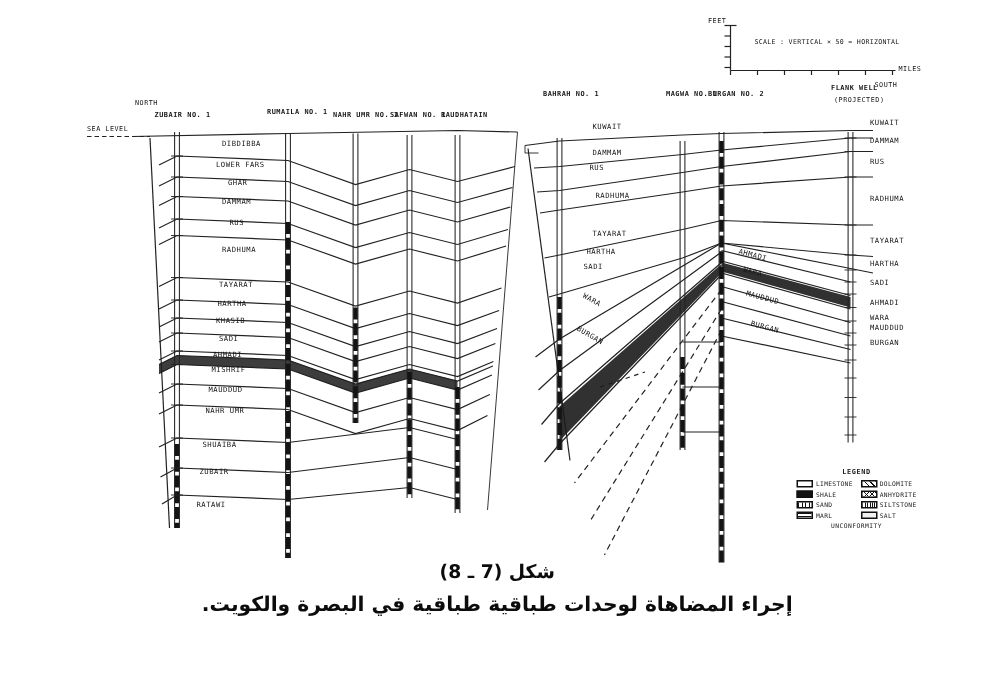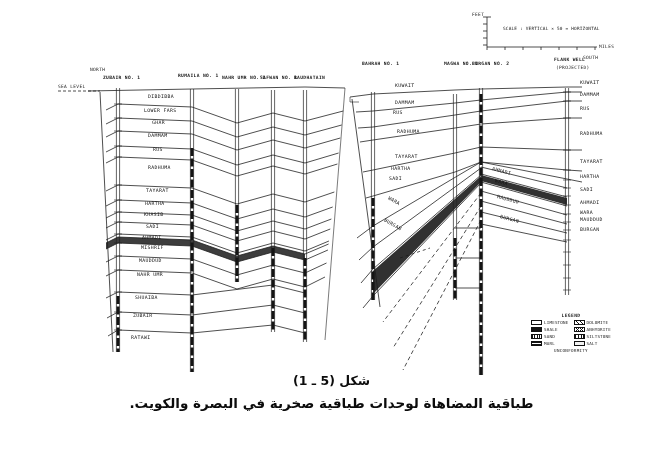--- a/index.html
+++ b/index.html
@@ -302,17 +302,17 @@
         </div>
         <div class="legend-item">
           <span class="sw sw-salt"></span>
           <span class="legend-label">SALT</span>
         </div>
       </div>
     <div class="legend-foot">UNCONFORMITY</div>
   </div>
 
   <div class="caption">
-    <div class="cap1">شكل (5 ـ 1)</div>
-    <div class="cap2">طباقية المضاهاة لوحدات طباقية صخرية في البصرة والكويت.</div>
+    <div class="cap1">شكل (7 ـ 8)</div>
+    <div class="cap2">إجراء المضاهاة لوحدات طباقية طباقية في البصرة والكويت.</div>
   </div>
 
 </div>
 
 </body></html>

